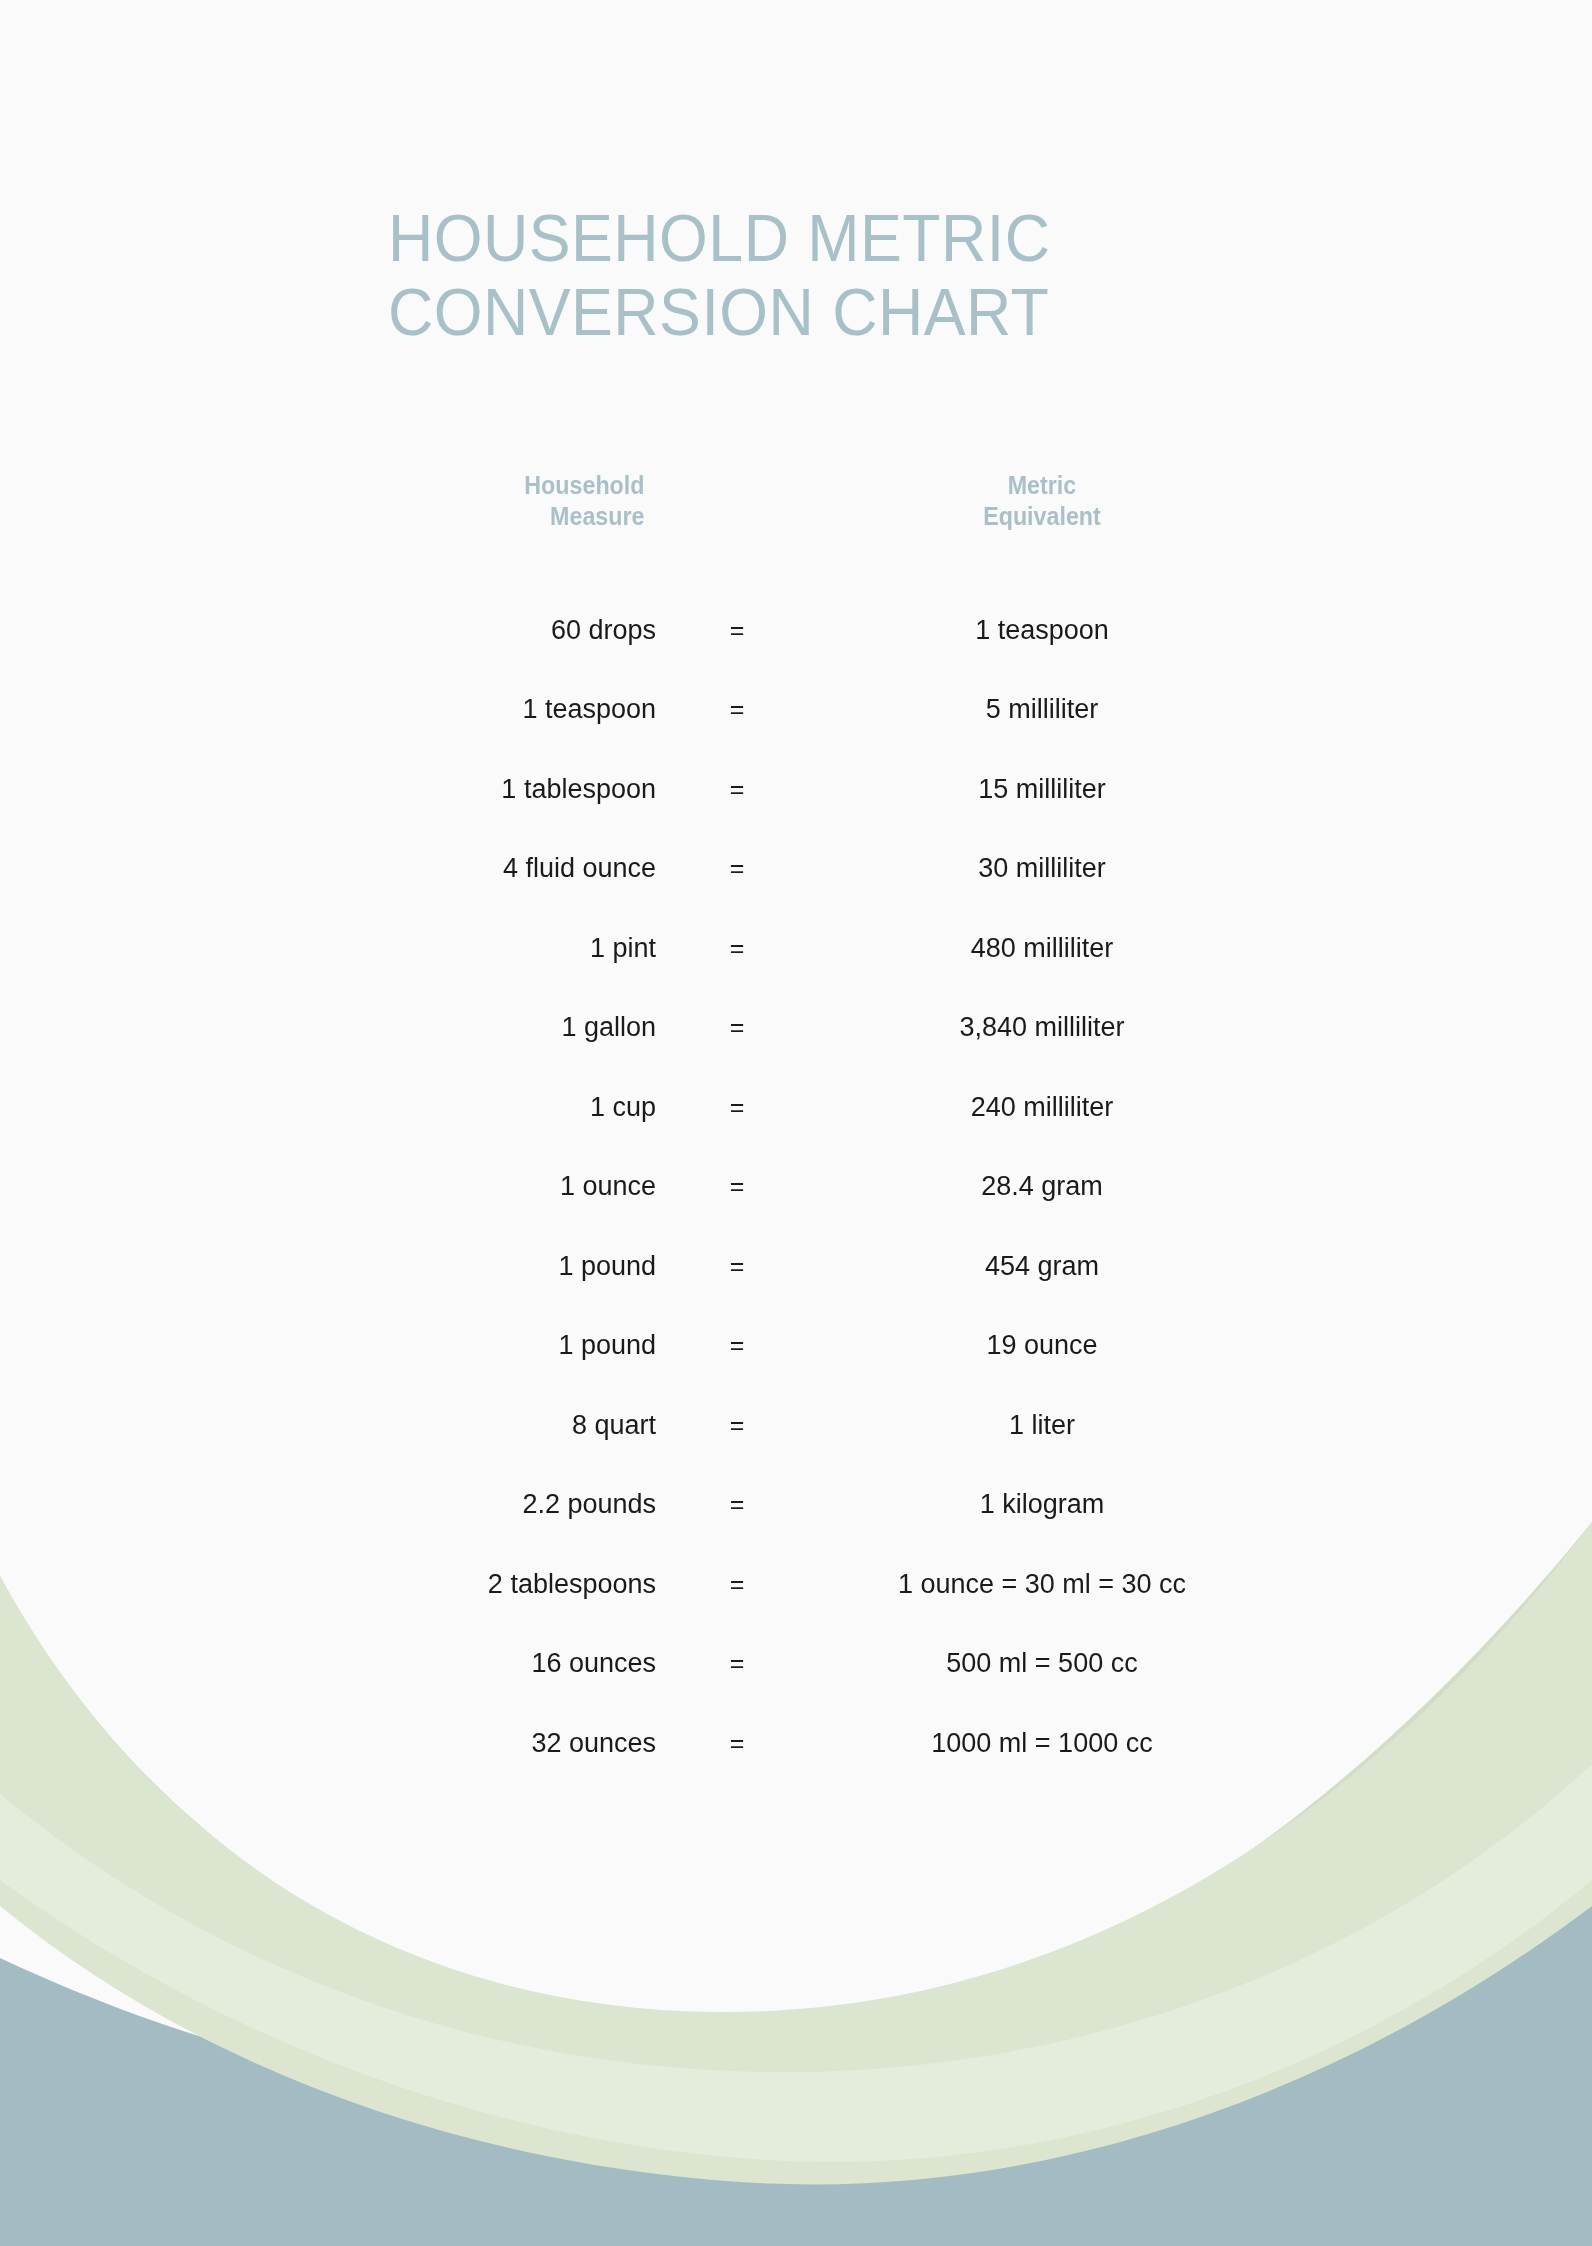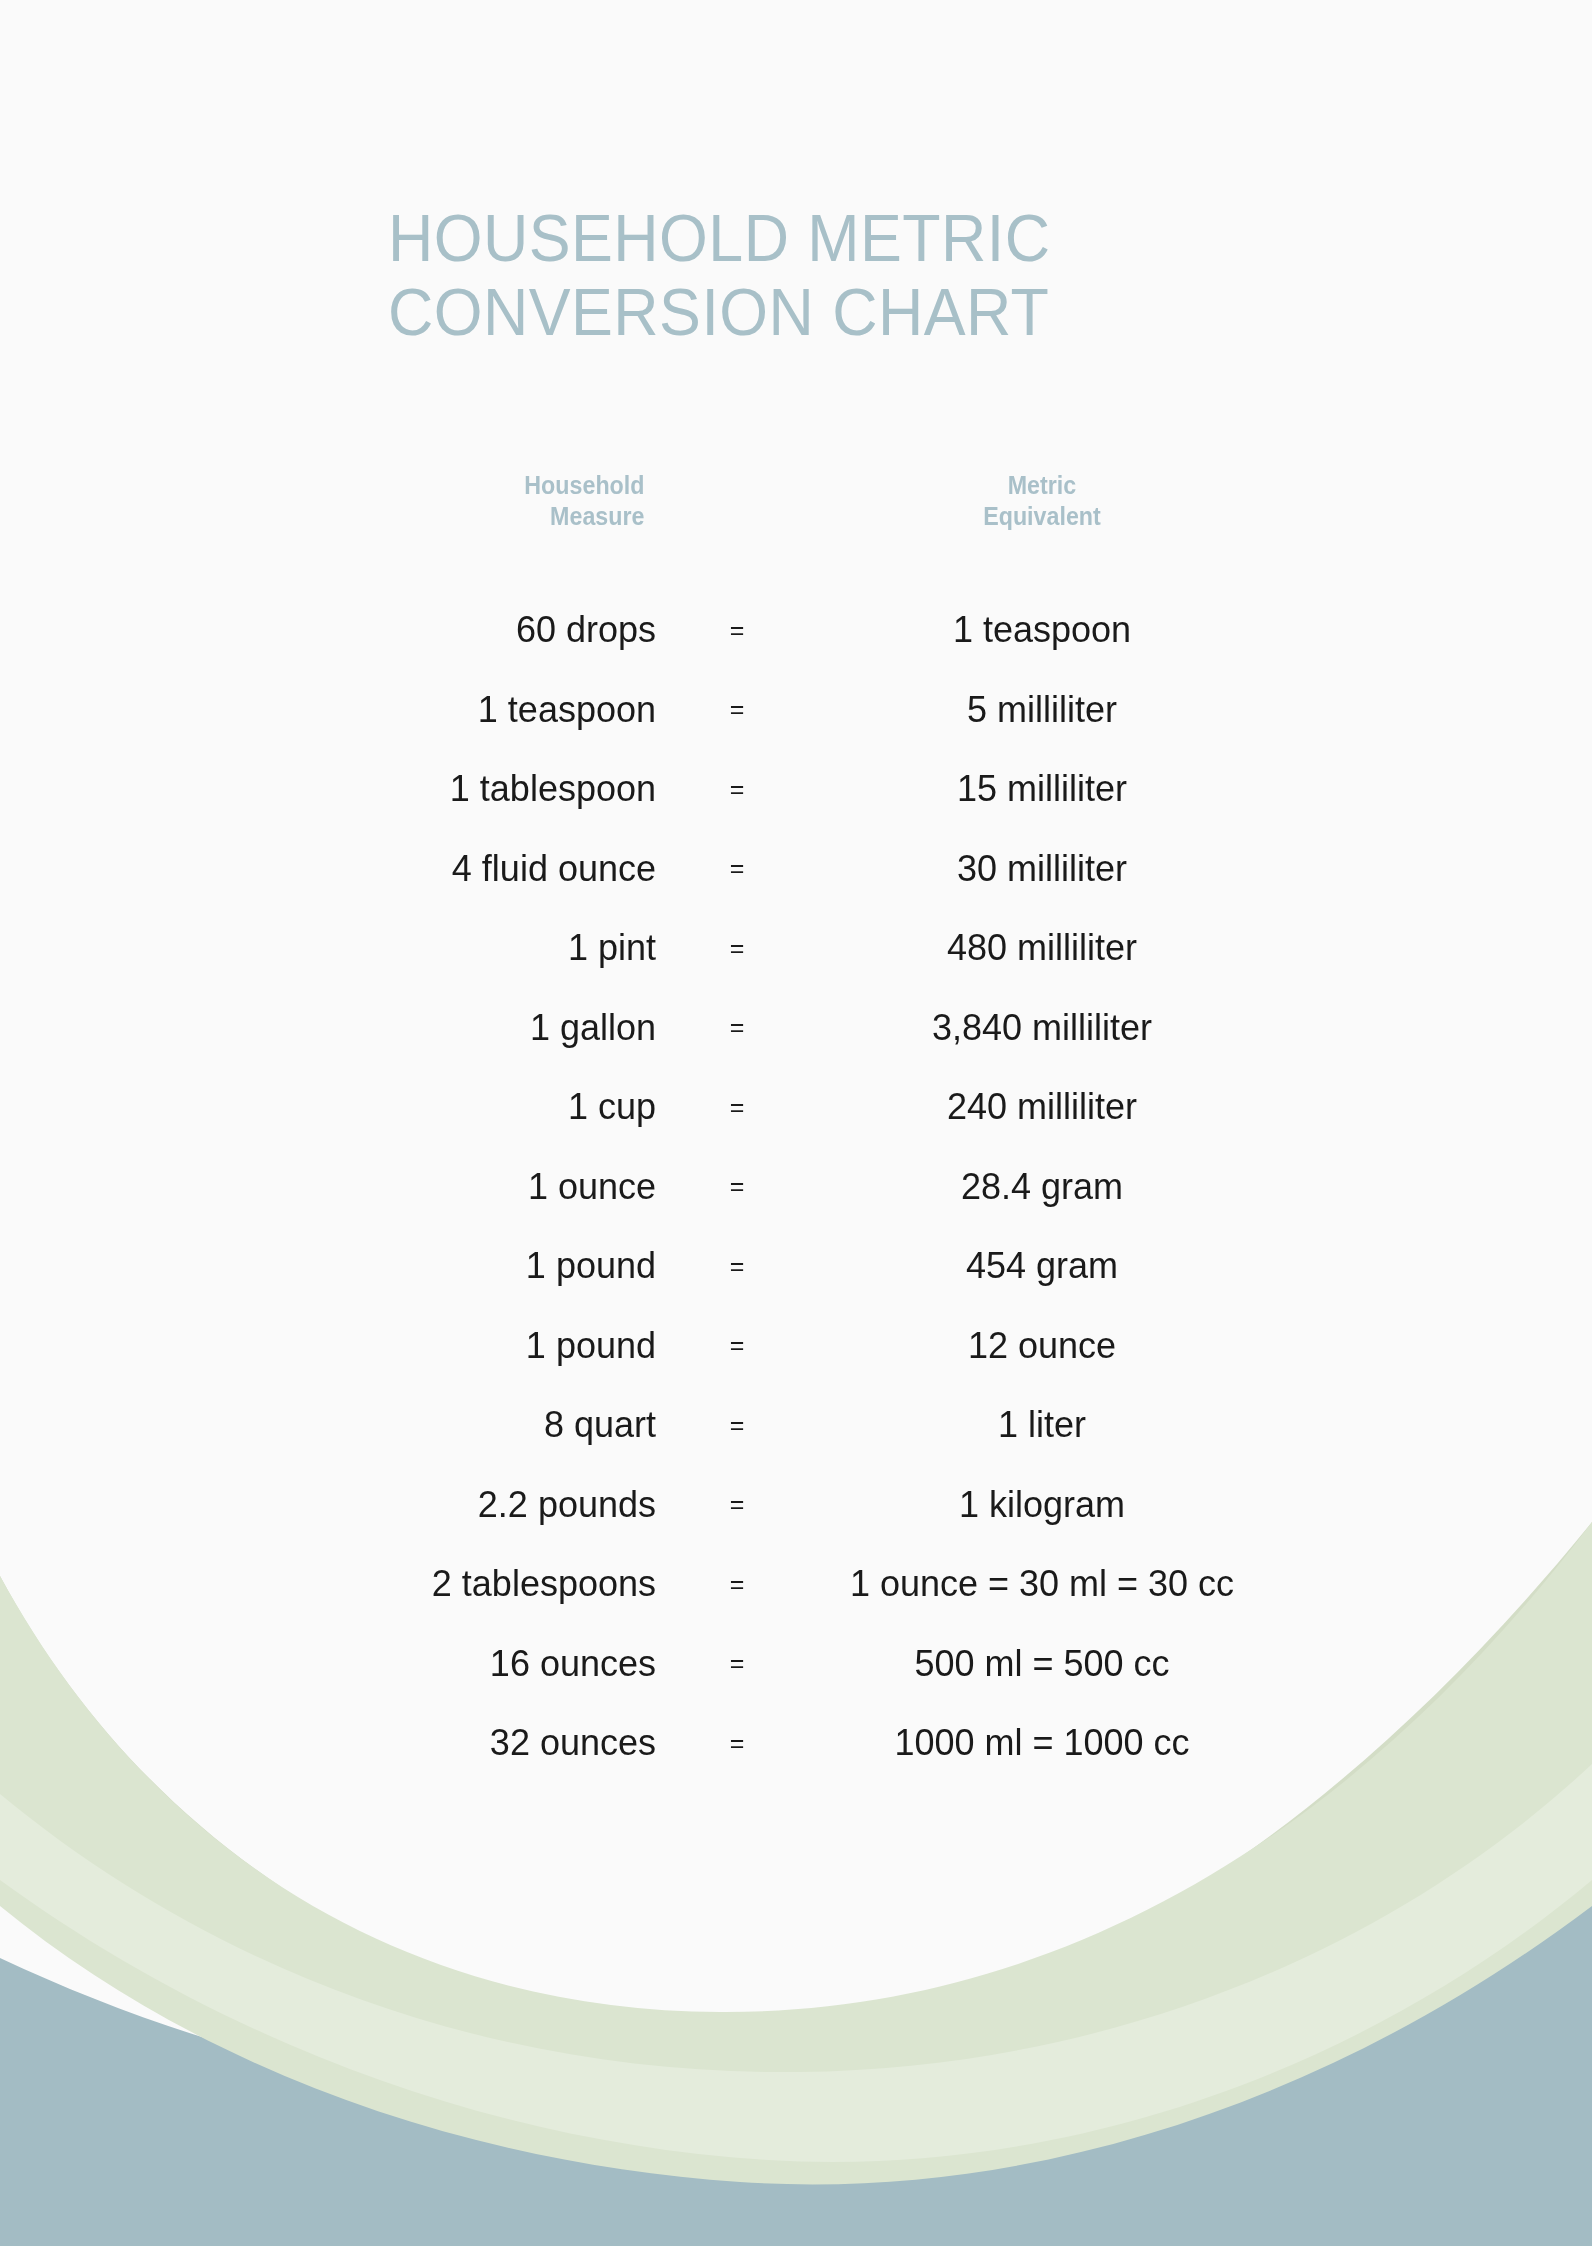--- a/index.html
+++ b/index.html
@@ -89,21 +89,21 @@
   .head-cell.right {
     padding-top: 0px;
   }
   .table-row {
     display: flex;
     align-items: center;
     height: 79.5px;
   }
   .cell {
     color: #1a1a1a;
-    font-size: 36px;
+    font-size: 27px;
     line-height: 1.2;
     font-family: "Liberation Sans Narrow", "Liberation Sans", sans-serif;
     transform: scaleX(0.92);
     white-space: nowrap;
   }
   .cell.eq {
     font-size: 25px;
   }
 </style>
 </head>
@@ -185,21 +185,21 @@
           <div class="col-right"><span class="cell">28.4 gram</span></div>
         </div>
         <div class="table-row">
           <div class="col-left"><span class="cell">1 pound</span></div>
           <div class="col-mid"><span class="cell eq">=</span></div>
           <div class="col-right"><span class="cell">454 gram</span></div>
         </div>
         <div class="table-row">
           <div class="col-left"><span class="cell">1 pound</span></div>
           <div class="col-mid"><span class="cell eq">=</span></div>
-          <div class="col-right"><span class="cell">12 ounce</span></div>
+          <div class="col-right"><span class="cell">19 ounce</span></div>
         </div>
         <div class="table-row">
           <div class="col-left"><span class="cell">8 quart</span></div>
           <div class="col-mid"><span class="cell eq">=</span></div>
           <div class="col-right"><span class="cell">1 liter</span></div>
         </div>
         <div class="table-row">
           <div class="col-left"><span class="cell">2.2 pounds</span></div>
           <div class="col-mid"><span class="cell eq">=</span></div>
           <div class="col-right"><span class="cell">1 kilogram</span></div>

